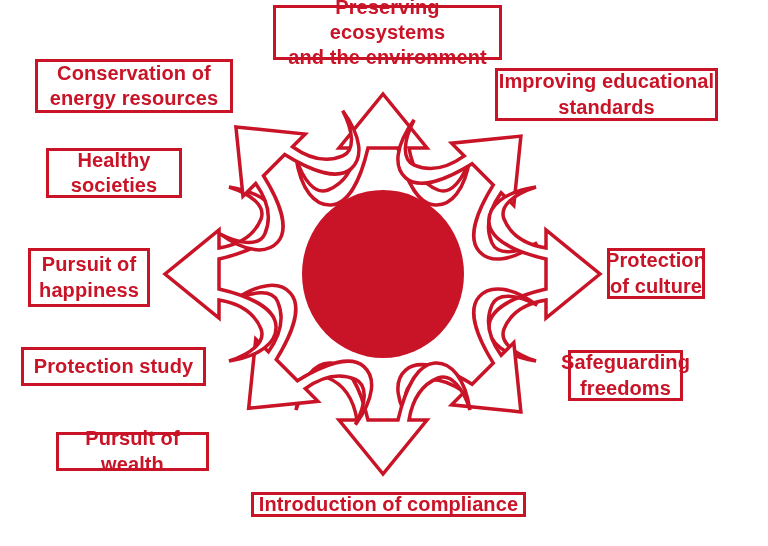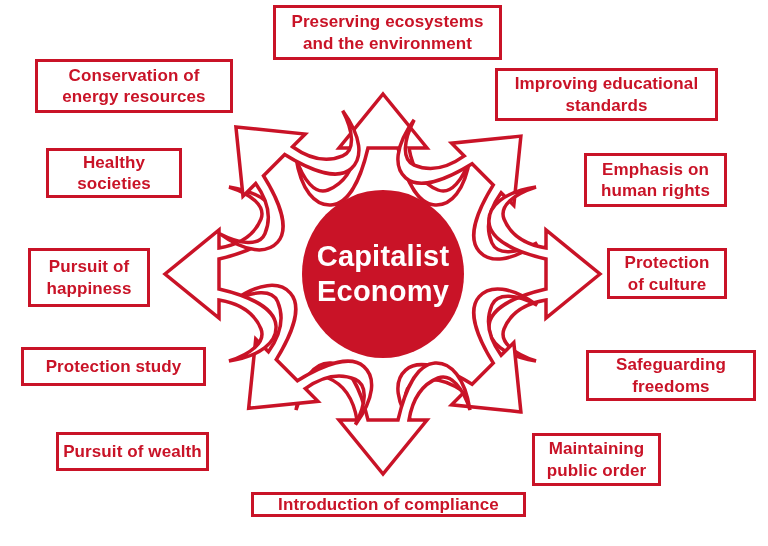--- a/index.html
+++ b/index.html
@@ -16,21 +16,21 @@
   .diagram-svg{
     position:absolute;left:0;top:0;width:768px;height:546px;
   }
   .box{
     position:absolute;
     box-sizing:border-box;
     border:3px solid var(--red);
     background:#ffffff;
     color:var(--red);
     font-weight:700;
-    font-size:17px;
+    font-size:20px;
     line-height:1.26;
     display:flex;
     align-items:center;
     justify-content:center;
     text-align:center;
     white-space:pre-line;
     letter-spacing:0.1px;
   }
   .center-label{
     position:absolute;
@@ -70,38 +70,32 @@
       <use href="#arrow-shape" xlink:href="#arrow-shape" transform="rotate(90) translate(0,-17)"></use>
       <use href="#arrow-shape" xlink:href="#arrow-shape" transform="rotate(135) translate(0,5)"></use>
       <use href="#arrow-shape" xlink:href="#arrow-shape" transform="rotate(180) translate(0,0)"></use>
       <use href="#arrow-shape" xlink:href="#arrow-shape" transform="rotate(225) translate(0,10)"></use>
       <use href="#arrow-shape" xlink:href="#arrow-shape" transform="rotate(270) translate(0,-18)"></use>
       <use href="#arrow-shape" xlink:href="#arrow-shape" transform="rotate(315) translate(0,-8)"></use>
     </g>
     <ellipse cx="383" cy="274" rx="81" ry="84" fill="#C91327"></ellipse>
   </svg>
 
-  <div class="center-label">Capitalist
-Economy</div>
 
   <div class="box" style="left:273px;top:5px;width:229px;height:55px">Preserving ecosystems
 and the environment</div>
   <div class="box" style="left:35px;top:59px;width:198px;height:54px">Conservation of
 energy resources</div>
   <div class="box" style="left:46px;top:148px;width:136px;height:50px">Healthy
 societies</div>
   <div class="box" style="left:495px;top:68px;width:223px;height:53px">Improving educational
 standards</div>
-  <div class="box" style="left:584px;top:153px;width:143px;height:54px">Emphasis on
-human rights</div>
   <div class="box" style="left:28px;top:248px;width:122px;height:59px">Pursuit of
 happiness</div>
-  <div class="box" style="left:607px;top:248px;width:120px;height:51px">Protection
+  <div class="box" style="left:607px;top:248px;width:98px;height:51px">Protection
 of culture</div>
   <div class="box" style="left:21px;top:347px;width:185px;height:39px">Protection study</div>
-  <div class="box" style="left:586px;top:350px;width:170px;height:51px">Safeguarding
+  <div class="box" style="left:568px;top:350px;width:115px;height:51px">Safeguarding
 freedoms</div>
   <div class="box" style="left:56px;top:432px;width:153px;height:39px">Pursuit of wealth</div>
-  <div class="box" style="left:532px;top:433px;width:129px;height:53px">Maintaining
-public order</div>
   <div class="box" style="left:251px;top:492px;width:275px;height:25px">Introduction of compliance</div>
 
 </div>
 
 </body></html>

